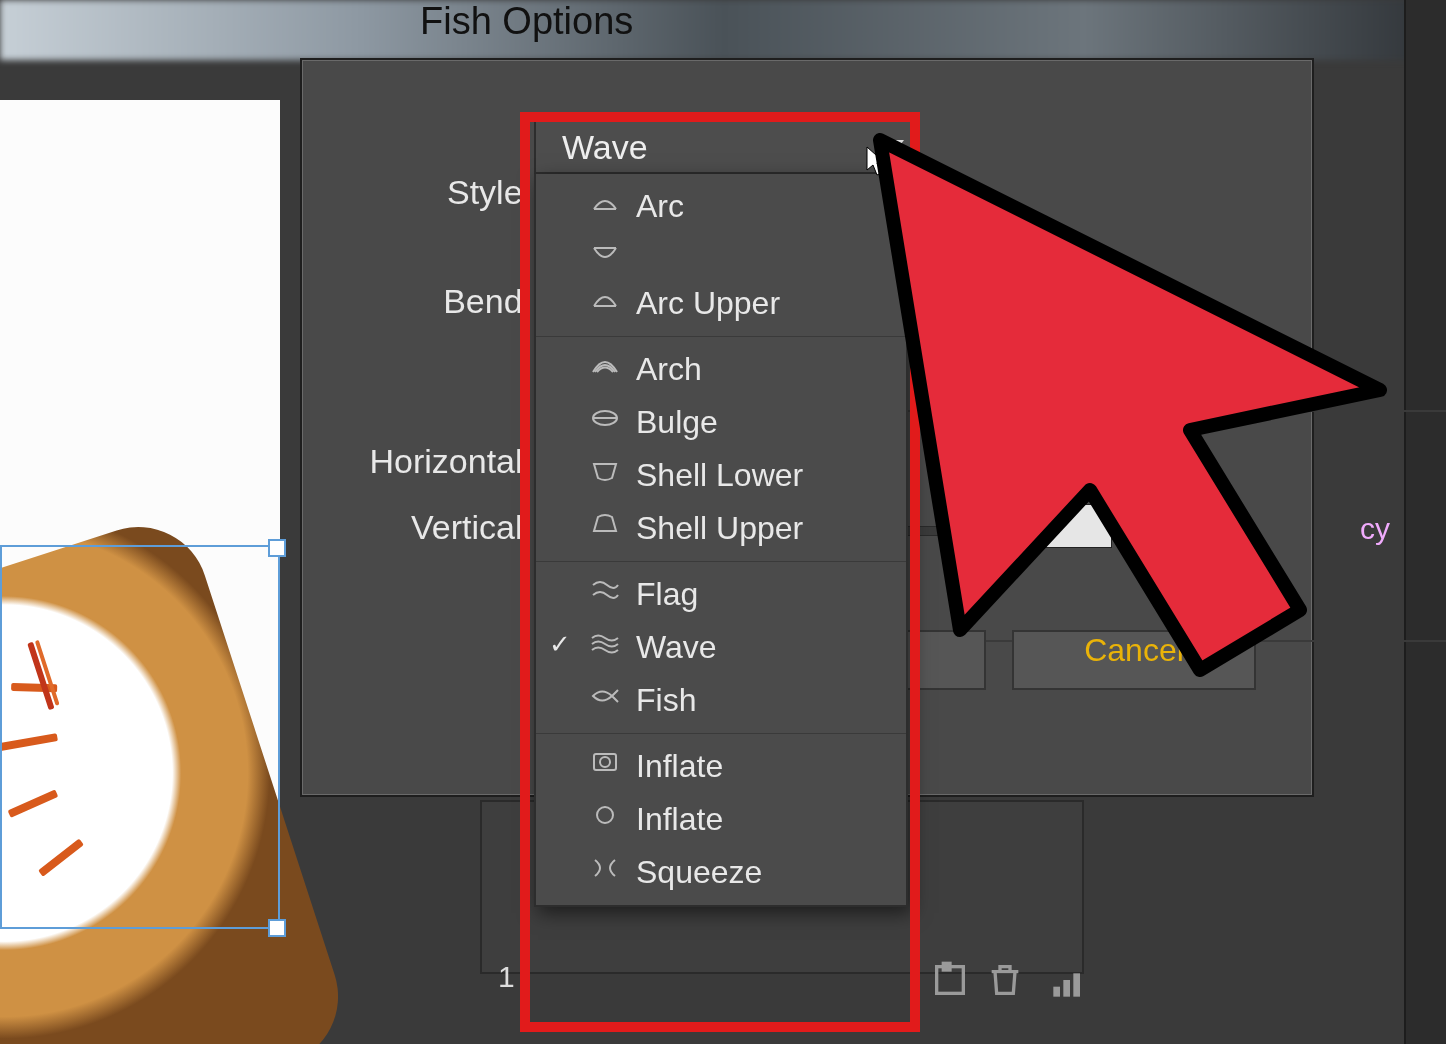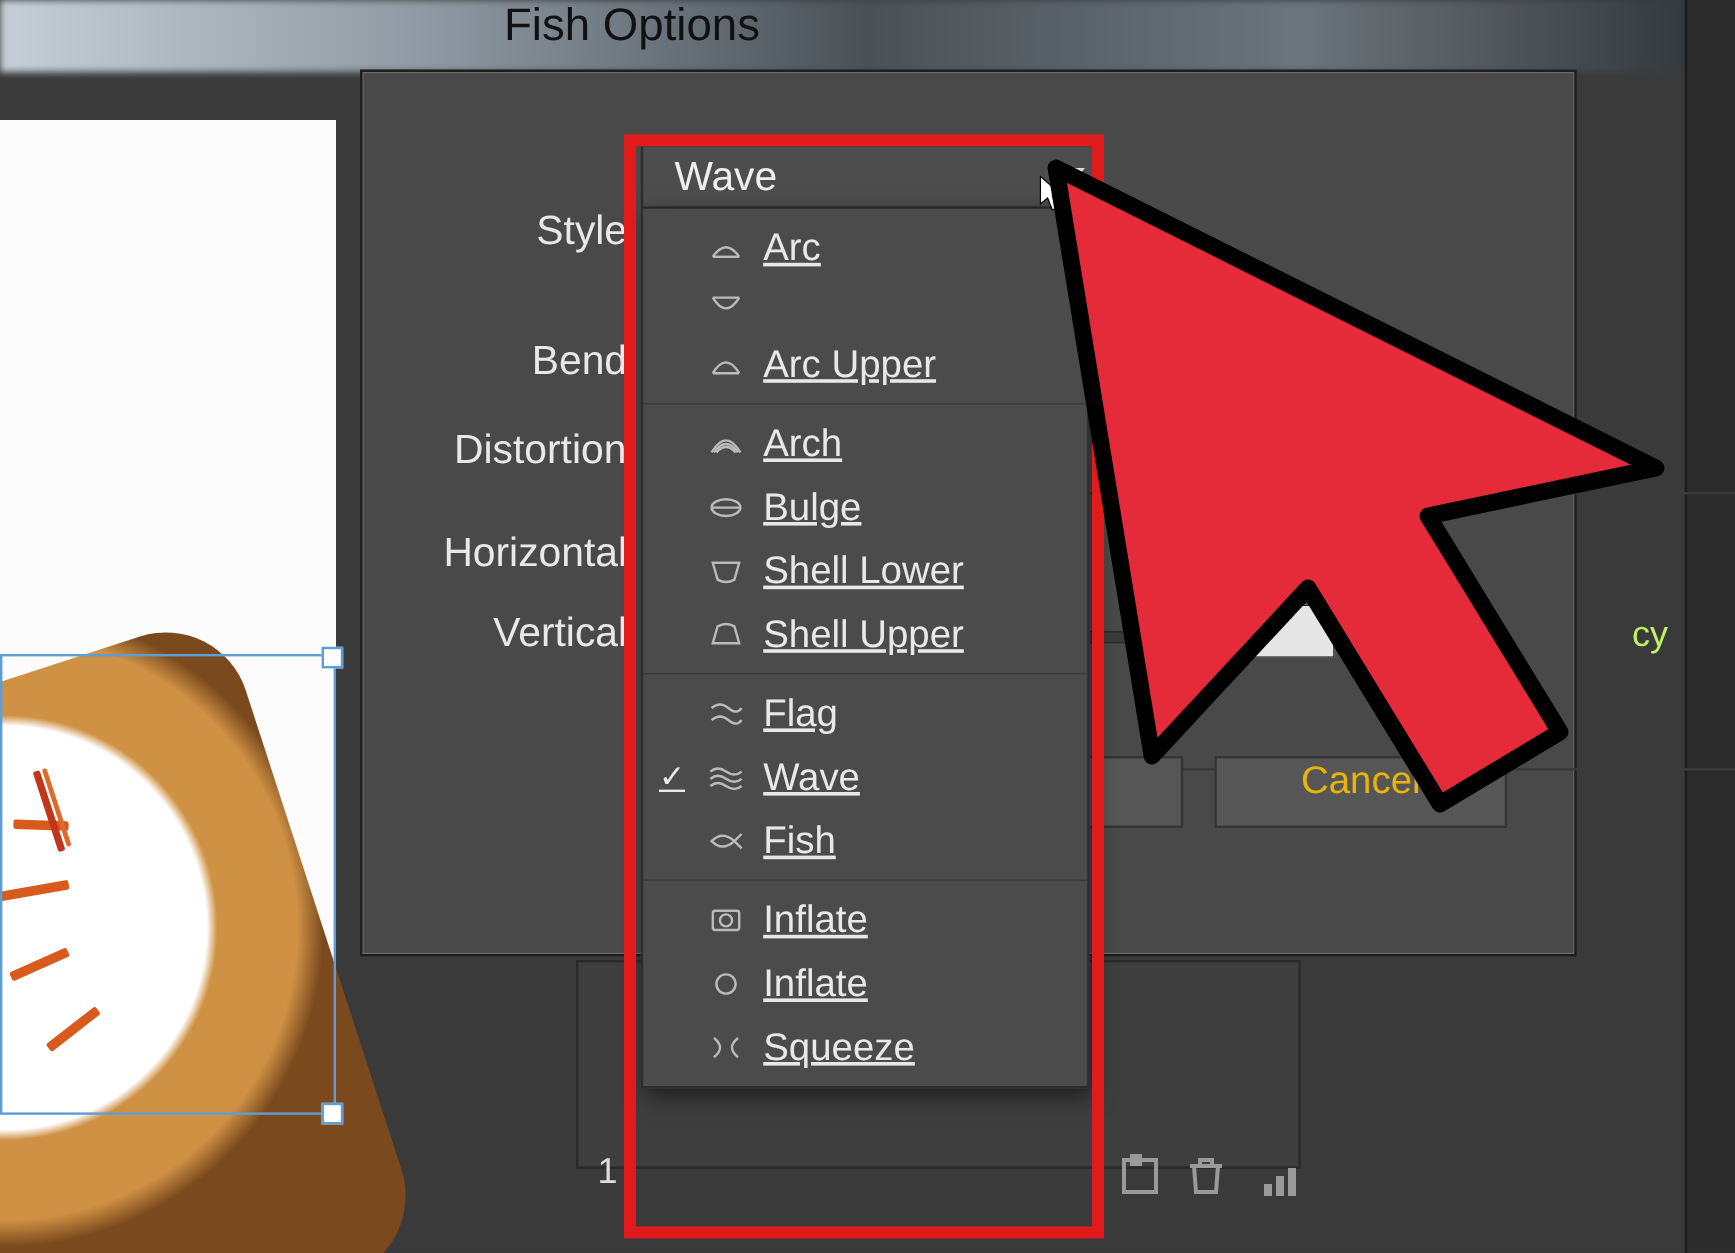--- a/index.html
+++ b/index.html
@@ -96,25 +96,24 @@
     border-left:9px solid transparent;border-right:9px solid transparent;border-top:12px solid #ddd;
   }
   .dd-list{
     position:absolute;left:534px;top:174px;width:370px;
     background:#4b4b4b;border:2px solid #2d2d2d;border-top:none;
     box-shadow:4px 6px 18px rgba(0,0,0,.55);
   }
   .dd-group{border-top:1px solid #3a3a3a;padding:6px 0;}
   .dd-group:first-child{border-top:none;}
   .dd-item{
-    display:flex;align-items:center;gap:14px;
+    display:flex;align-items:flex-start;gap:14px;
     padding:8px 10px 8px 10px;
     font-size:32px;color:#e8e8e8;
     position:relative;
-    text-decoration:underline;
   }
   .dd-item .check{
     width:28px;font-size:26px;color:#e8e8e8;text-align:center;
   }
   .dd-item .ic{
     width:34px;height:28px;display:flex;align-items:center;justify-content:center;
     color:#b9b9b9;
   }
   .dd-item .ic svg{width:30px;height:26px;}
   .dd-item .lbl{flex:1;}
@@ -132,21 +131,21 @@
   
   .big-cursor{
     position:absolute;left:860px;top:130px;width:540px;height:560px;
     pointer-events:none;
   }
   .small-cursor{
     position:absolute;left:866px;top:146px;width:20px;height:32px;
     pointer-events:none;
   }
   .cy-label{
-    position:absolute;right:56px;top:512px;font-size:30px;color:#bef264;text-align:center;
+    position:absolute;right:56px;top:512px;font-size:30px;color:#f0abfc;text-align:center;
   }
 </style>
 </head>
 <body>
 
 <div class="bg-blur"></div>
 <div class="side-panel-right"></div>
 
 <div class="cy-label">cy</div>
 
@@ -167,21 +166,20 @@
 
 <div class="dialog-title">Fish Options</div>
 
 <div class="dialog">
 
   <div class="row-label" style="left:120px;top:80px;width:110px;margin-top:33px;">Style:</div>
 
   <div class="row-label" style="left:110px;top:222px;width:120px;">Bend:</div>
   <div class="num-box" style="left:720px;top:210px;"></div>
 
-  <div class="row-label" style="left:40px;top:296px;width:180px;">Distortion</div>
 
   <div class="fieldset-distortion"></div>
 
   <div class="row-label" style="left:30px;top:366px;width:200px;margin-top:16px;">Horizontal:</div>
   <div class="num-box" style="left:720px;top:358px;"></div>
 
   <div class="row-label" style="left:80px;top:448px;width:150px;">Vertical:</div>
   <div class="slider-track" style="left:250px;top:466px;width:450px;"></div>
   <div class="num-box" style="left:720px;top:444px;"></div>
 

